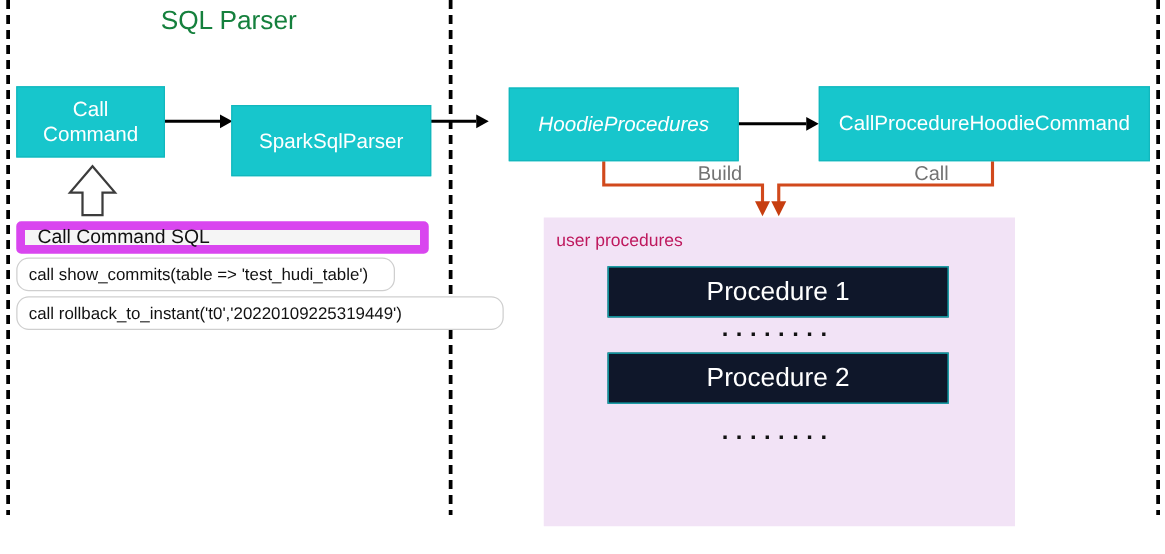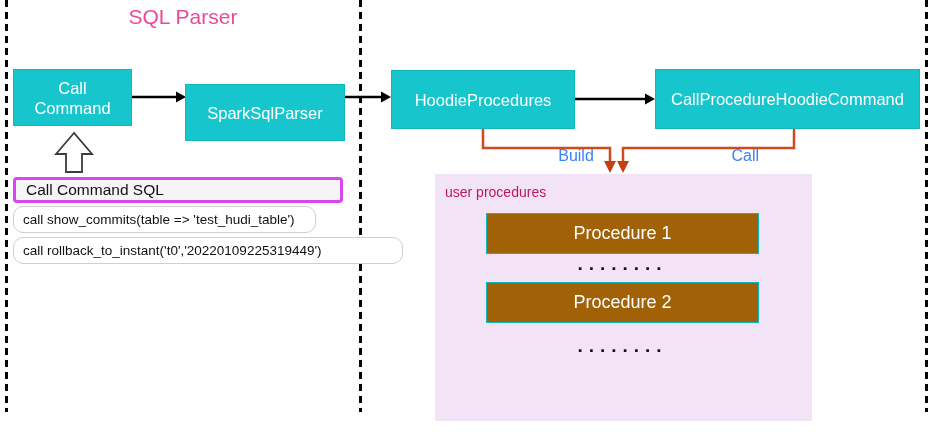--- a/index.html
+++ b/index.html
@@ -5,53 +5,53 @@
   html,body{margin:0;padding:0;background:#fff;}
   .canvas{
     position:relative;width:932px;height:443px;background:#fff;overflow:hidden;
     font-family:"Liberation Sans", sans-serif;color:#000;
   }
   .vline{
     position:absolute;top:0;width:3px;height:412px;
     background:repeating-linear-gradient(to bottom,#000 0px,#000 7px,transparent 7px,transparent 12px);
   }
   .section-title{
-    position:absolute;top:5px;font-size:21px;line-height:24px;text-align:center;color:#ec4899;
+    position:absolute;top:5px;font-size:21px;line-height:24px;text-align:center;color:#15803d;
   }
   .node{
     position:absolute;background:#17C6CC;border:1px solid #12b7bd;color:#fff;
     display:flex;align-items:center;justify-content:center;text-align:center;
     font-size:16.5px;line-height:20px;box-sizing:border-box;
   }
   .edge-label{
-    position:absolute;font-size:16px;color:#3b82f6;text-align:center;margin-top:16px;
+    position:absolute;font-size:16px;color:#737373;text-align:center;
   }
   .sql-header{
     position:absolute;left:13px;top:177px;width:330px;height:26px;box-sizing:border-box;
-    background:#f5f5f5;border:3px solid #d946ef;border-radius:4px;
+    background:#f5f5f5;border:7px solid #d946ef;border-radius:4px;
     font-size:15.5px;display:flex;align-items:center;padding-left:10px;color:#111;
   }
   .sql-row{
     position:absolute;left:13px;height:27px;box-sizing:border-box;
     background:#fff;border:1px solid #cfcfcf;border-radius:10px;
     font-size:13.5px;display:flex;align-items:center;padding-left:9px;color:#111;white-space:nowrap;
   }
   .sql-row1{top:206px;width:303px;}
   .sql-row2{top:237px;width:390px;}
   .user-procs{
     position:absolute;left:435px;top:174px;width:377px;height:247px;
     background:#F2E3F6;
   }
   .user-procs-label{
     position:absolute;left:445px;top:184px;font-size:14px;color:#be185d;
   }
   .proc{
     position:absolute;left:486px;width:273px;height:41px;
-    background:#a16207;border:1px solid #12b7bd;color:#fff;box-sizing:border-box;
-    display:flex;align-items:center;justify-content:center;font-size:18px;
+    background:#0f172a;border:1px solid #12b7bd;color:#fff;box-sizing:border-box;
+    display:flex;align-items:center;justify-content:center;font-size:21px;
   }
   .dots{
     position:absolute;left:486px;width:273px;height:18px;text-align:center;
     font-weight:bold;font-size:19px;line-height:12px;letter-spacing:6px;color:#111;
   }
   svg.overlay{position:absolute;left:0;top:0;pointer-events:none;}
 </style>
 </head>
 <body>
 
@@ -90,21 +90,21 @@
       <polygon points="617,161 629,161 623,173" fill="#C73E10"></polygon>
     </g>
 
     <g>
       <polygon points="74,133 56,154 66,154 66,172 82,172 82,154 92,154" fill="#fff" stroke="#3c3c3c" stroke-width="1.8" stroke-linejoin="miter"></polygon>
     </g>
   </svg>
 
   <div class="node" style="left:13px;top:69px;width:119px;height:57px;padding:0 36px;">Call Command</div>
   <div class="node" style="left:185px;top:84px;width:160px;height:57px;">SparkSqlParser</div>
-  <div class="node" style="left:391px;top:70px;width:184px;height:59px;">HoodieProcedures</div>
+  <div class="node" style="left:407px;top:70px;width:184px;height:59px;font-style:italic;">HoodieProcedures</div>
   <div class="node" style="left:655px;top:69px;width:265px;height:60px;">CallProcedureHoodieCommand</div>
 
   <div class="edge-label" style="left:536px;top:131px;width:80px;">Build</div>
   <div class="edge-label" style="left:679px;top:131px;width:80px;text-align:right;">Call</div>
 
   <div class="sql-header">Call Command SQL</div>
   <div class="sql-row sql-row1">call show_commits(table =&gt; 'test_hudi_table')</div>
   <div class="sql-row sql-row2">call rollback_to_instant('t0','20220109225319449')</div>
 
   <div class="user-procs"></div>

